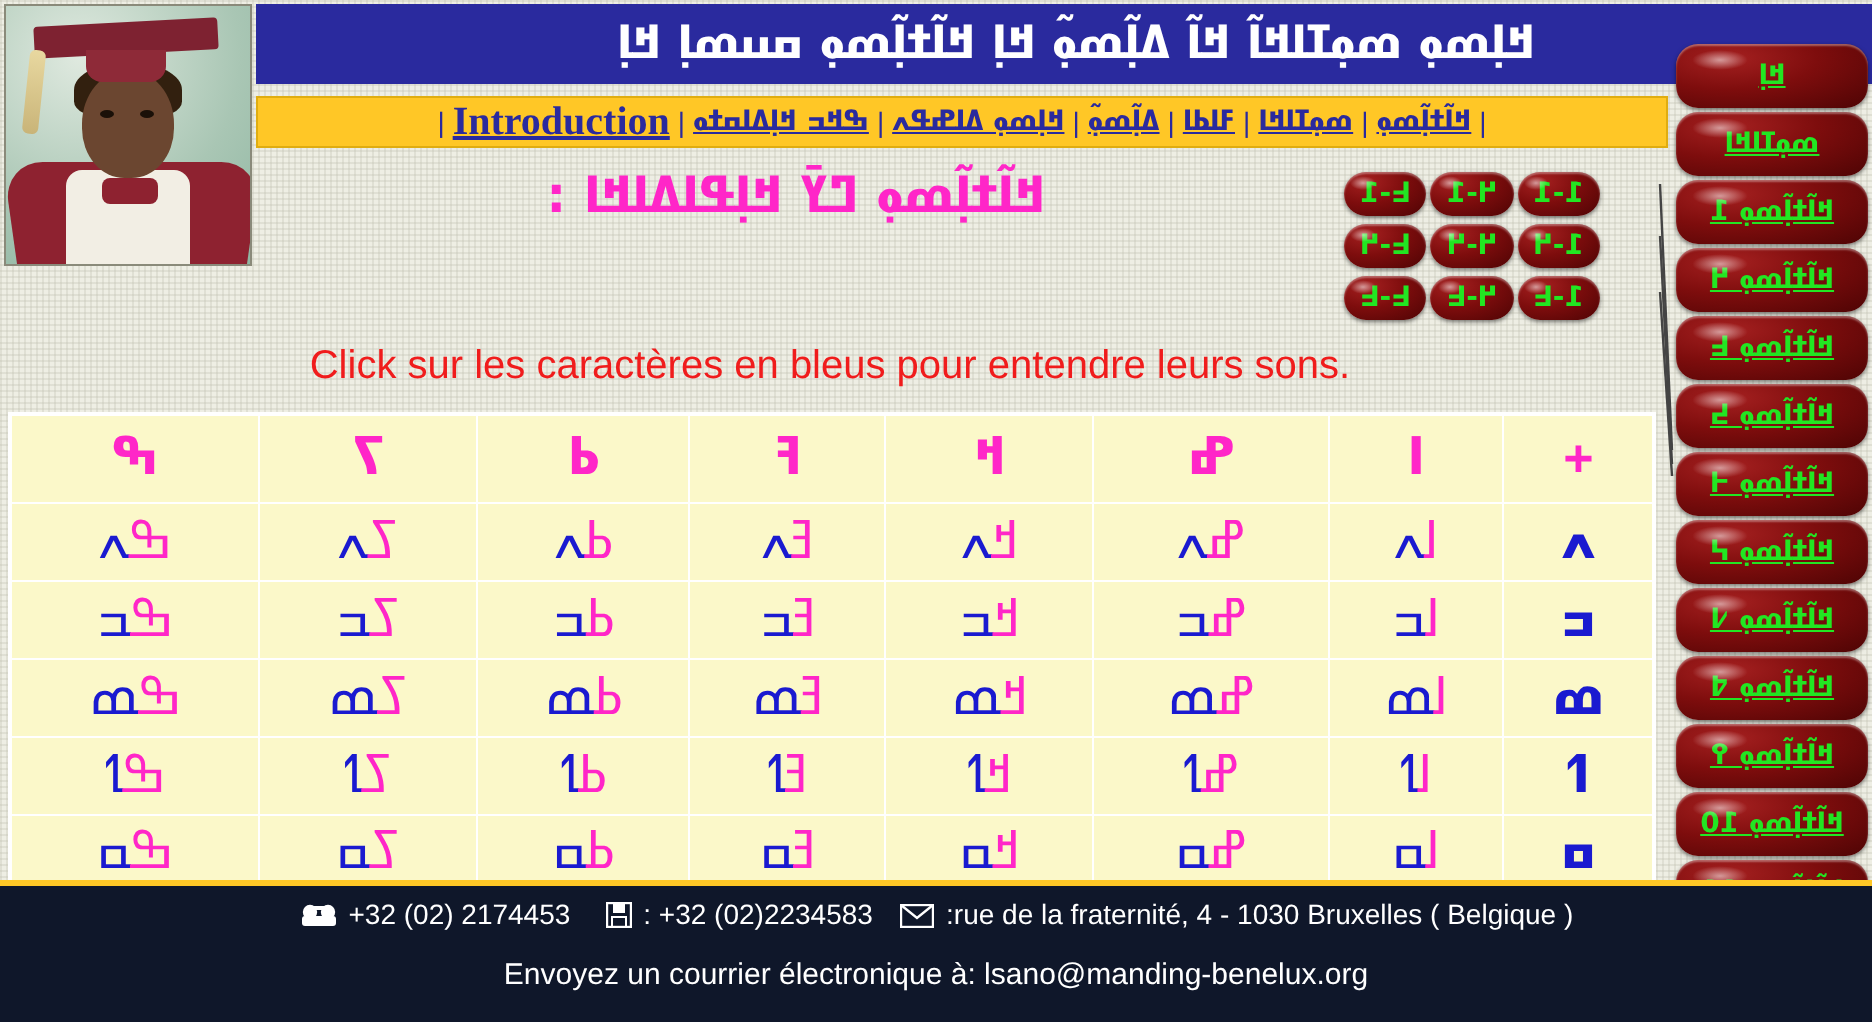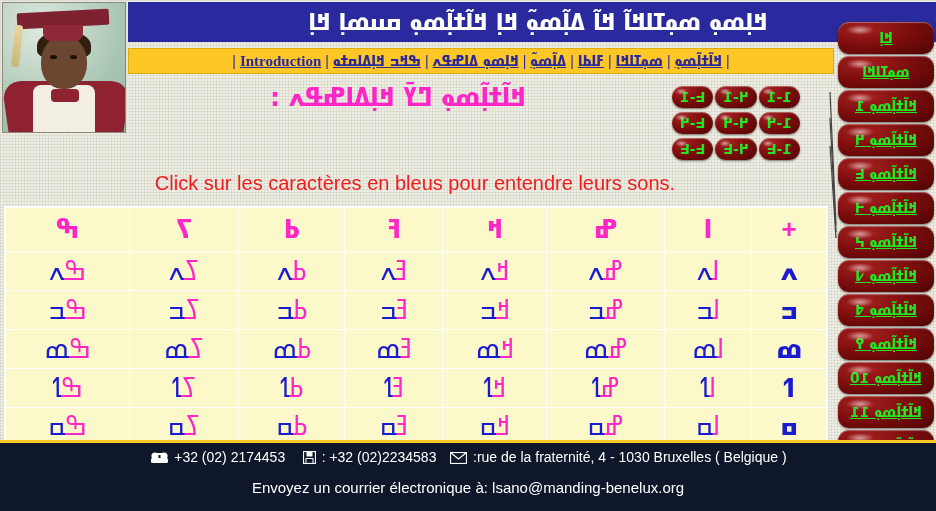--- a/index.html
+++ b/index.html
@@ -97,21 +97,21 @@
     position: absolute; left: 128px; top: 48px; width: 706px; height: 26px;
     background: #ffc726; border: 1px solid #e0ad10;
     display: flex; align-items: center; justify-content: center;
     direction: rtl;
   }
   #nav-bar .nav-sep { color:#2a2a9e; font-size:14px; padding:0 4px; }
   #nav-bar .nav-link {
     color:#2a2a9e; font-size:14px; font-weight:bold; text-decoration: underline;
     white-space: nowrap; cursor: pointer;
   }
-  #nav-bar .nav-link.latin { font-family:"Liberation Serif", serif; font-size:15px; }
+  #nav-bar .nav-link.latin { font-family:"Liberation Serif", serif; font-size:20px; }
 
   
   #heading-block {
     position:absolute; left:128px; top:82px; width:540px; height:75px;
     text-align:center;
   }
   #heading-line1 {
     color:#ff26c8; font-size:25px; font-weight:bold; line-height:32px;
     direction: rtl;
   }
@@ -236,21 +236,21 @@
     <span class="nav-link nko">ߞߊ߲ߘߋ߲ ߡߊߝߟߍ</span>
     <span class="nav-sep">|</span>
     <span class="nav-link nko">ߒߞߏ ߞߊ߲ߡߊߛߙߋ</span>
     <span class="nav-sep">|</span>
     <span class="nav-link latin">Introduction</span>
     <span class="nav-sep">|</span>
   </div>
 </div>
 
 <div id="heading-block">
-  <div id="heading-line1" class="nko">ߞߊ߬ߙߊ߲߬ߘߋ߲ ߣߌ߫ ߞߊ߲ߡߊߝߟߍ :</div>
+  <div id="heading-line1" class="nko">ߞߊ߬ߙߊ߲߬ߘߋ߲ ߣߌ߫ ߞߊ߲ߟߊߡߊߞߊ :</div>
 </div>
 
 <div id="instruction">Click sur les caractères en bleus pour entendre leurs sons.</div>
 
 <div id="digit-pad">
   <div class="pill">
       <span class="nko">߃-߁</span>
     </div>
   <div class="pill">
       <span class="nko">߂-߁</span>
@@ -362,20 +362,23 @@
       <span class="sb-label nko">ߘߋ߲ߠߊߞߊ</span>
     </div>
   <div class="pill">
       <span class="sb-label nko">ߞߊ߬ߙߊ߲߬ߘߋ߲ ߁</span>
     </div>
   <div class="pill">
       <span class="sb-label nko">ߞߊ߬ߙߊ߲߬ߘߋ߲ ߂</span>
     </div>
   <div class="pill">
       <span class="sb-label nko">ߞߊ߬ߙߊ߲߬ߘߋ߲ ߃</span>
+    </div>
+  <div class="pill">
+      <span class="sb-label nko">ߞߊ߬ߙߊ߲߬ߘߋ߲ ߄</span>
     </div>
   <div class="pill">
       <span class="sb-label nko">ߞߊ߬ߙߊ߲߬ߘߋ߲ ߅</span>
     </div>
   <div class="pill">
       <span class="sb-label nko">ߞߊ߬ߙߊ߲߬ߘߋ߲ ߆</span>
     </div>
   <div class="pill">
       <span class="sb-label nko">ߞߊ߬ߙߊ߲߬ߘߋ߲ ߇</span>
     </div>

